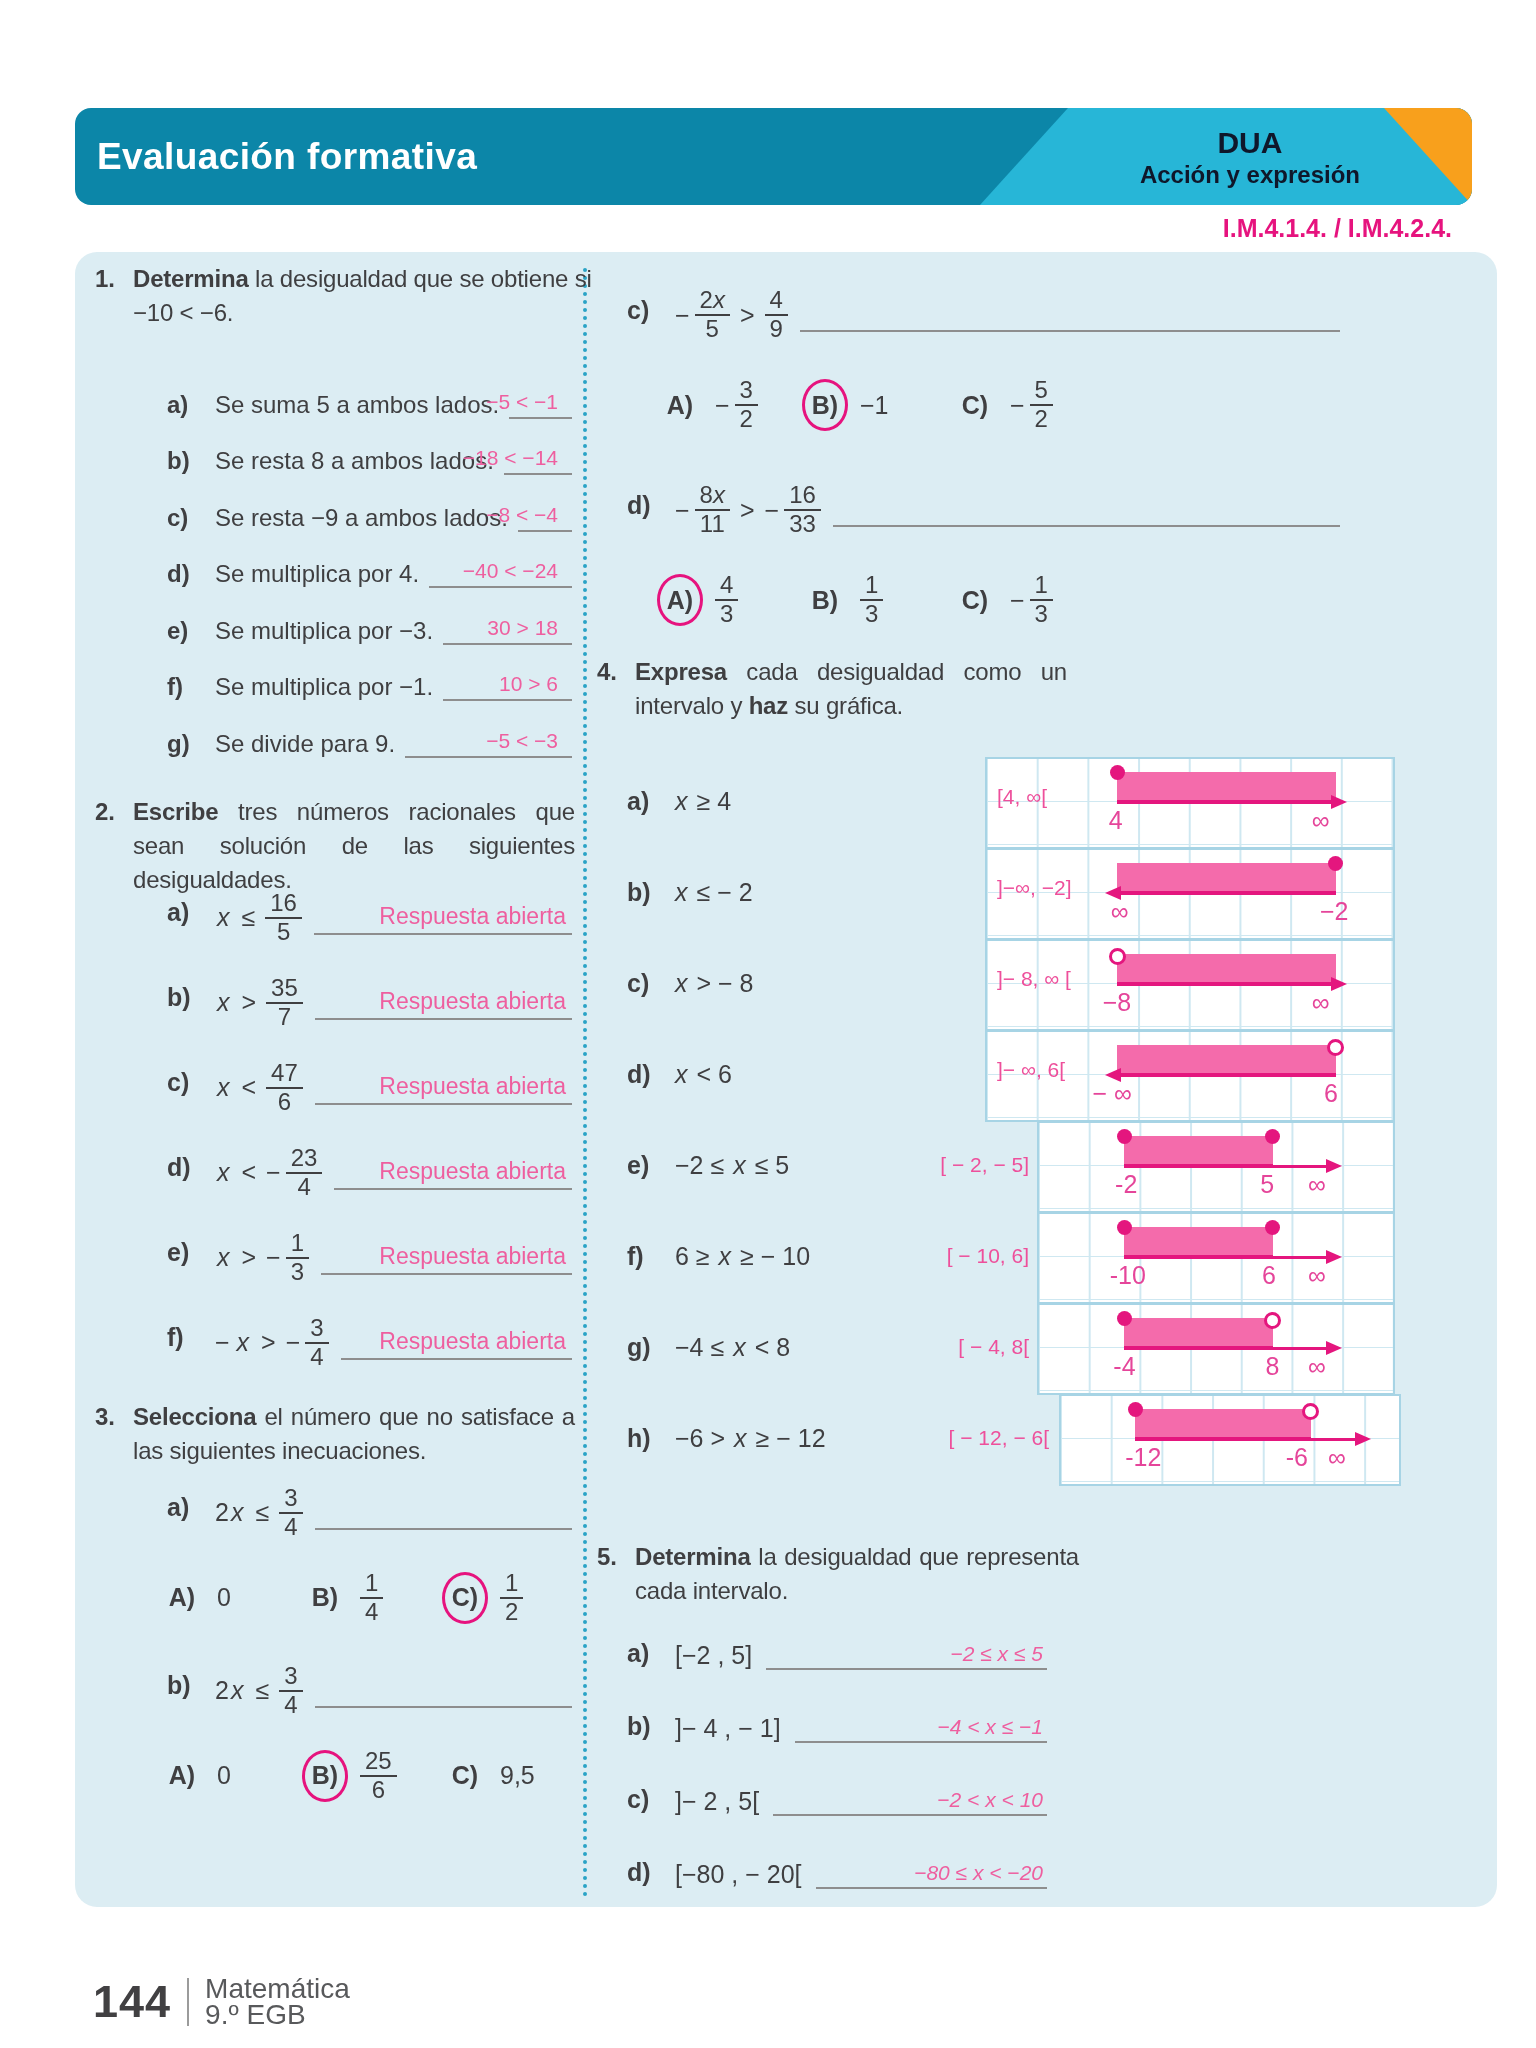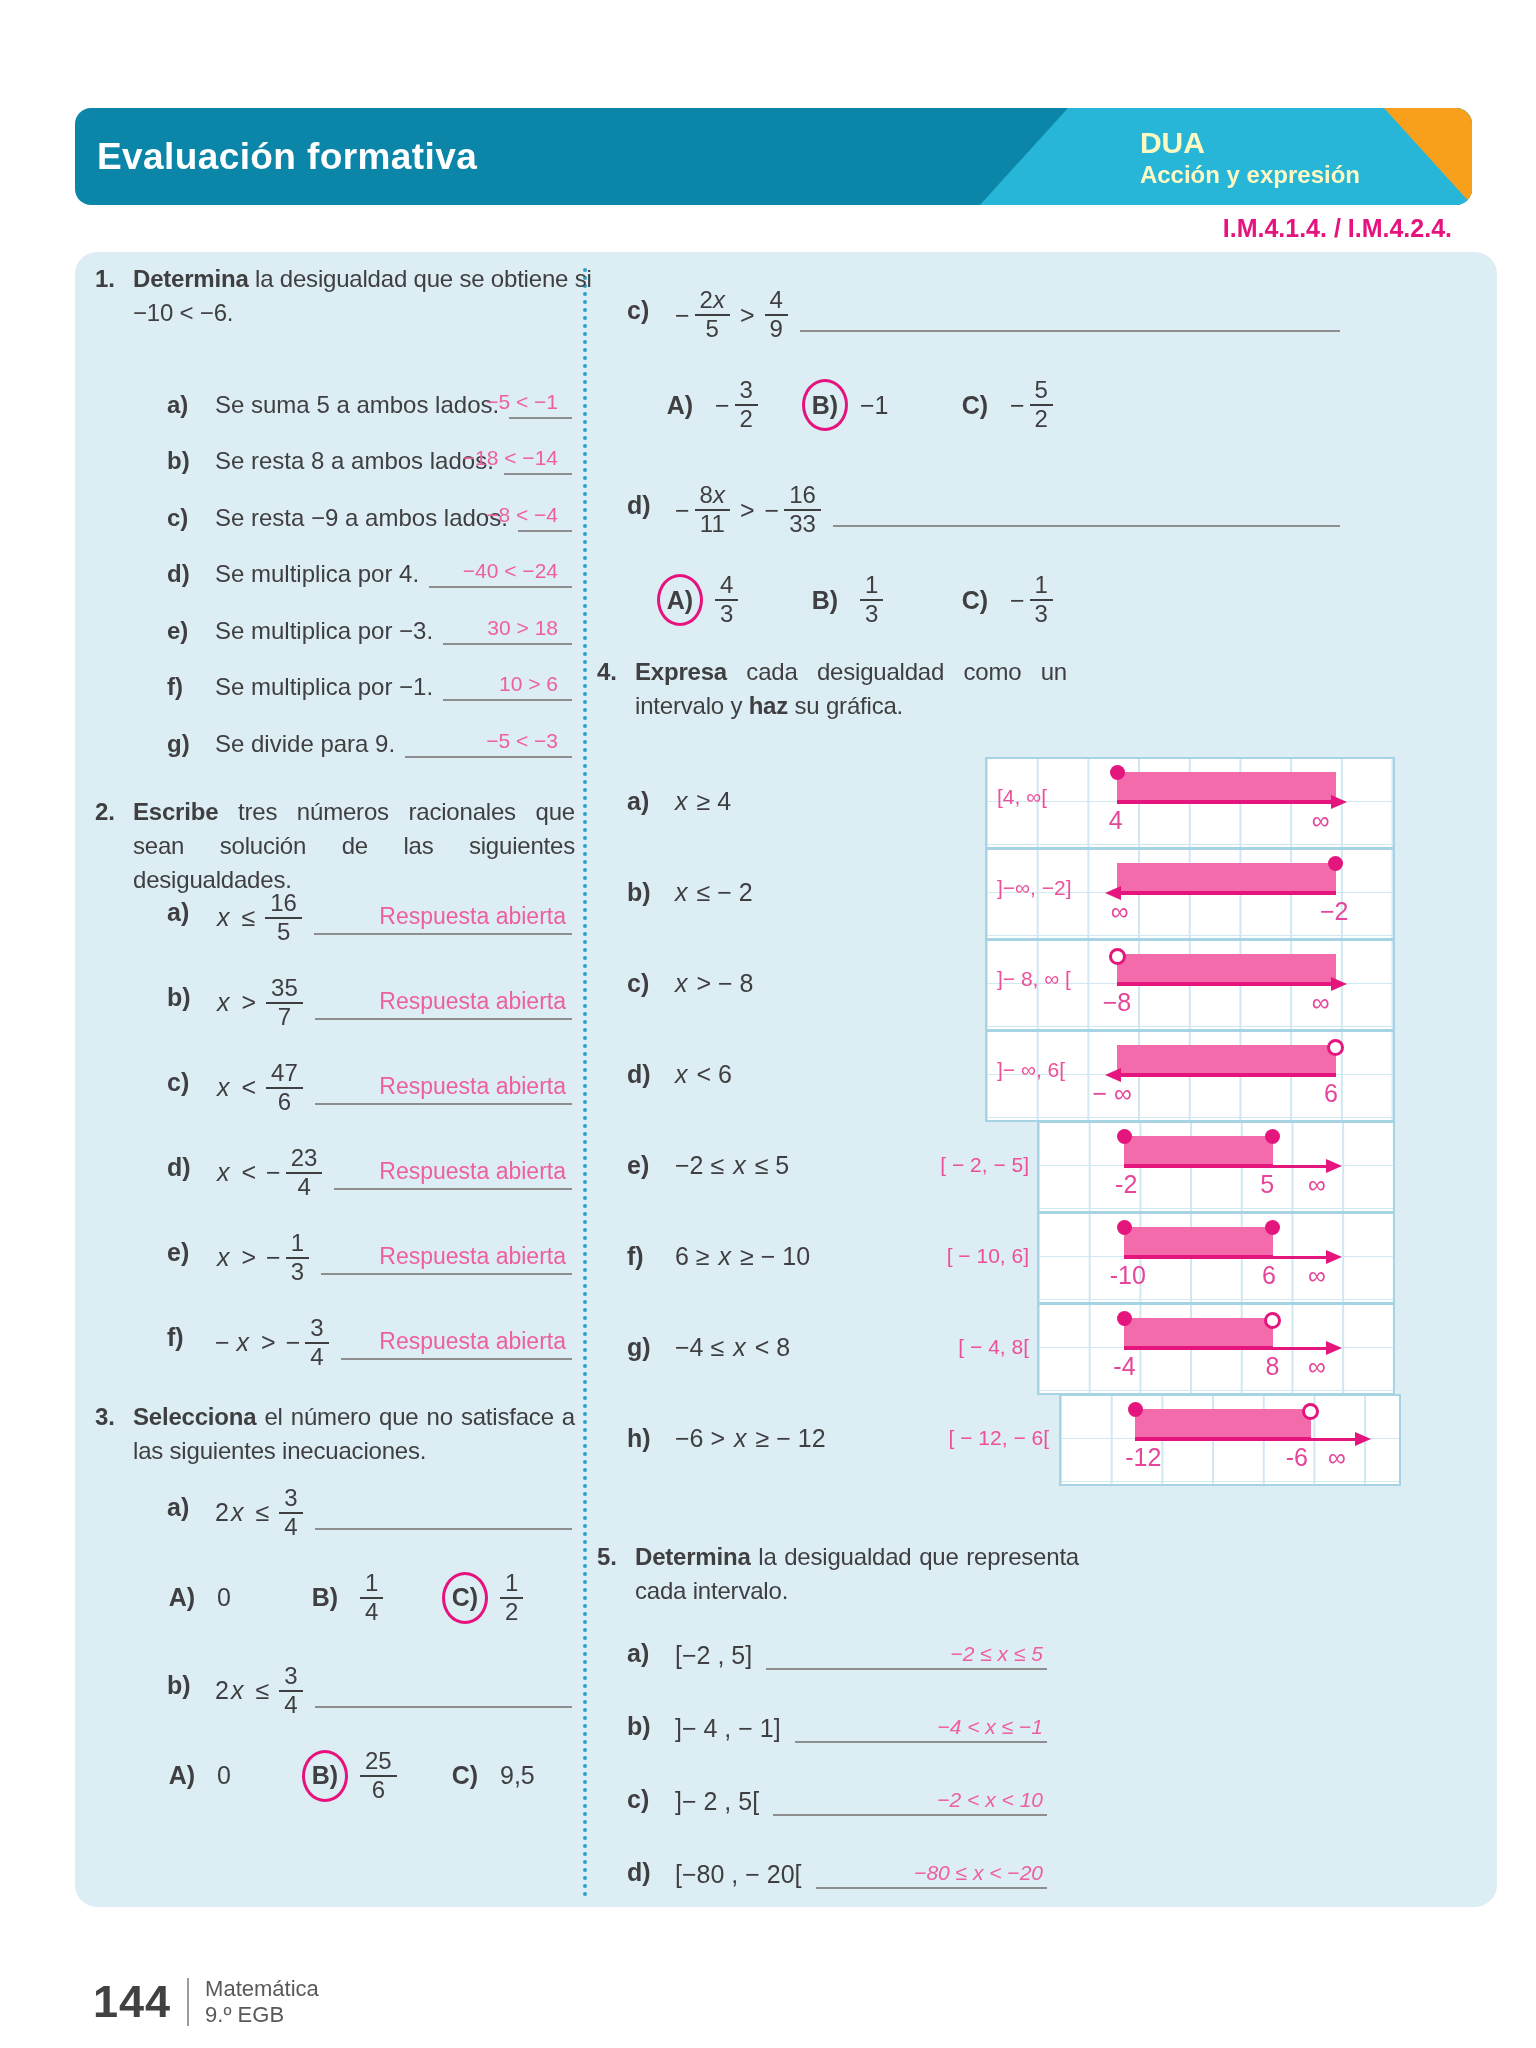--- a/index.html
+++ b/index.html
@@ -7,21 +7,21 @@
         font-family:"Liberation Sans",sans-serif;color:#3f3f41;padding-left:48px;}
   
   .band{position:absolute;left:75px;top:108px;width:1397px;height:97px;background:#0c86a8;
         border-radius:16px;overflow:hidden;}
   .band-light{position:absolute;top:0;right:0;width:492px;height:100%;background:#27b6d7;
         clip-path:polygon(88px 0,100% 0,100% 100%,0 100%);}
   .band-orange{position:absolute;top:0;right:0;width:88px;height:100%;background:#f8a01c;
         clip-path:polygon(0 0,100% 0,100% 100%);}
   .band h1{position:absolute;left:22px;top:50%;transform:translateY(-50%);margin:0;color:#fff;
         font-size:37px;font-weight:bold;letter-spacing:.4px;z-index:3;}
-  .dua{position:absolute;right:112px;top:50%;transform:translateY(-50%);color:#fef9c3;z-index:3;}
+  .dua{position:absolute;right:112px;top:50%;transform:translateY(-50%);text-align:center;color:#0f172a;z-index:3;}
   .dua-top{font-size:30px;font-weight:bold;line-height:36px;}
   .dua-bottom{font-size:24px;font-weight:bold;line-height:28px;}
   .standards{position:absolute;top:214px;right:132px;color:#e6137e;font-size:25px;font-weight:bold;}
   
   .panel{position:absolute;left:75px;top:252px;width:1422px;height:1655px;background:#dcedf3;border-radius:22px;}
   .divider{position:absolute;left:583px;top:268px;height:1630px;width:0;border-left:4px dotted #2aa3c6;}
   
   .exhead{position:absolute;display:flex;font-size:24px;line-height:34px;letter-spacing:-0.2px;}
   .exnum{font-weight:bold;width:38px;flex:none;}
   .exbody{margin:0;text-align:justify;}
@@ -82,21 +82,21 @@
   
   .x5rows{position:absolute;left:627px;top:1605px;width:420px;}
   .vrow{display:flex;align-items:flex-end;height:73px;font-size:25px;}
   .ivtxt{white-space:nowrap;margin-bottom:8px;text-align:right;}
   .aline5{flex:1;position:relative;height:0;border-bottom:2px solid #8e8e8e;margin-left:14px;margin-bottom:8px;}
   .aans5{position:absolute;right:4px;bottom:2px;color:#ee5f9f;font-size:21px;font-style:italic;white-space:nowrap;}
   
   .footer{position:absolute;left:93px;top:1976px;display:flex;align-items:center;}
   .fnum{font-size:45px;font-weight:bold;color:#414042;letter-spacing:1px;}
   .fsep{width:2px;height:48px;background:#9b9b9b;margin:0 16px;}
-  .fmeta{font-size:22px;color:#58595b;line-height:26px;}
+  .fmeta{font-size:28px;color:#58595b;line-height:26px;}
 </style>
 </head>
 <body>
 
 <div class="page">
 
   <div class="band">
     <div class="band-light"></div>
     <div class="band-orange"></div>
     <h1>Evaluación formativa</h1>

